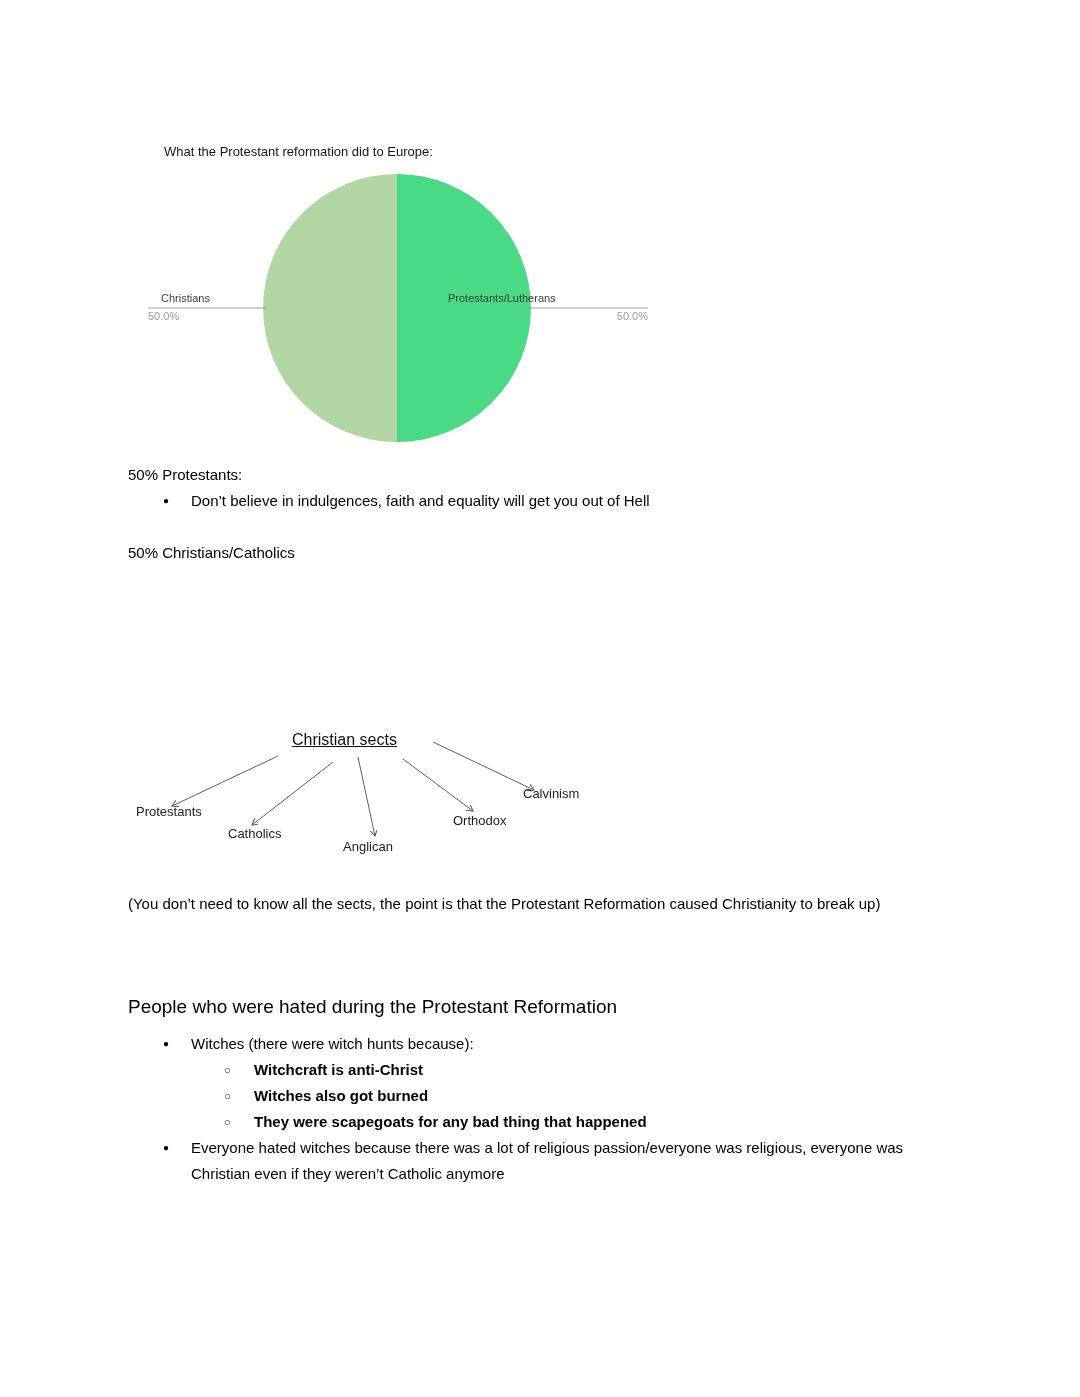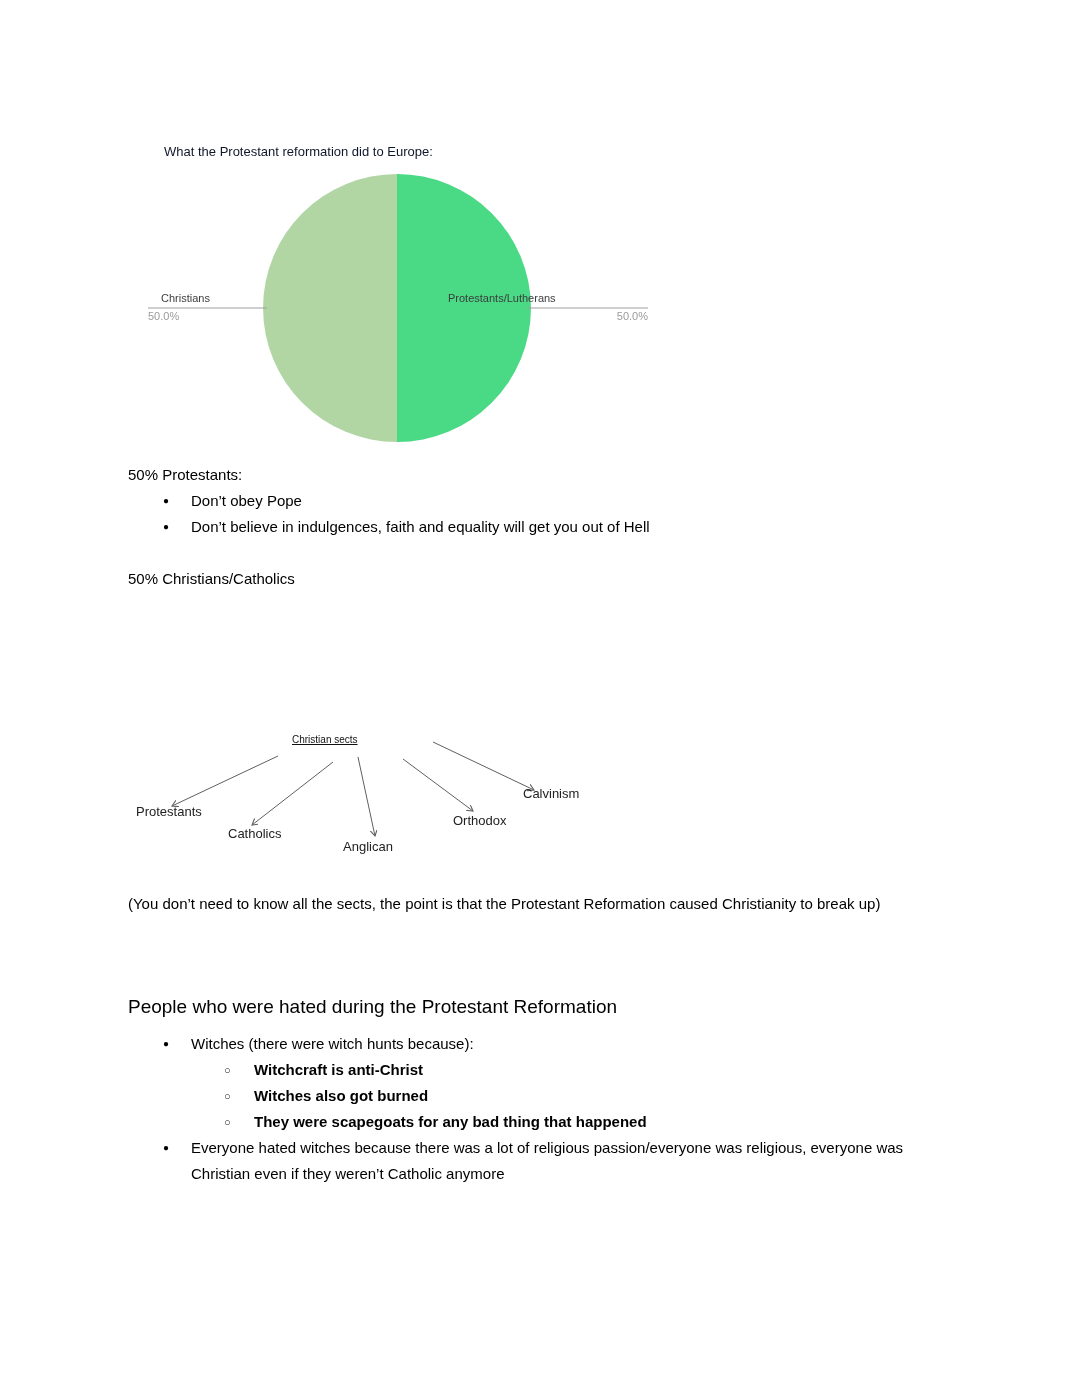--- a/index.html
+++ b/index.html
@@ -30,21 +30,21 @@
   ul.l1 > li { position:relative; padding-left:63px; max-width:783px; }
   ul.l1 > li::before { content:"\25CF"; position:absolute; left:35px; top:0; font-size:10px; line-height:26px; }
   ul.l2 { list-style:none; }
   ul.l2 > li { position:relative; padding-left:126px;font-weight:bold; }
   ul.l2 > li::before { content:"\25CB"; position:absolute; left:96px; top:0; font-size:11px; line-height:26px; color:#1a1a1a; }
   .lead-2 { margin-top:26px; }
 
   
   .diagram { left:128px; top:725px; width:560px; height:150px; }
   .diagram svg { position:absolute; left:0; top:0; }
-  .diagram-title { position:absolute; left:164px; top:6px; font-size:10px; line-height:18px; text-decoration:underline; color:#111111; white-space:nowrap; }
+  .diagram-title { position:absolute; left:164px; top:6px; font-size:16px; line-height:18px; text-decoration:underline; color:#111111; white-space:nowrap; }
   .diagram-node { position:absolute; font-size:13px; line-height:14px; color:#222222; white-space:nowrap; }
   .node-protestants { left:8px;   top:80px; }
   .node-catholics   { left:100px; top:102px; }
   .node-anglican    { left:215px; top:115px; }
   .node-orthodox    { left:325px; top:89px; }
   .node-calvinism   { left:395px; top:62px; }
 
   .sec-note    { left:128px; top:891px; width:785px; }
   .sec-heading { left:128px; top:993px; width:800px; font-size:19px; line-height:28px; }
   .sec-hated   { left:128px; top:1031px; width:846px; }
@@ -62,21 +62,20 @@
   </svg>
   <span class="slice-label lbl-left">Christians</span>
   <span class="slice-pct pct-left">50.0%</span>
   <span class="slice-label lbl-right">Protestants/Lutherans</span>
   <span class="slice-pct pct-right">50.0%</span>
 </section>
 
 <section class="abs sec-protestants">
   <p class="lead"><b>50% Protest</b><span>ants:</span></p>
   <ul class="l1">
-    <li>Don’t obey Pope</li>
     <li>Don’t believe in indulgences, faith and equality will get you out of Hell</li>
   </ul>
   <p class="lead lead-2">50% Christians/Catholics</p>
 </section>
 
 <section class="abs diagram">
   <svg width="560" height="150" viewBox="0 0 560 150">
     <defs>
       <marker id="arr" markerWidth="9" markerHeight="9" refX="6" refY="3.5" orient="auto" markerUnits="userSpaceOnUse">
         <path d="M0,0 L6,3.5 L0,7" fill="none" stroke="#5f5f5f" stroke-width="1.1"></path>

